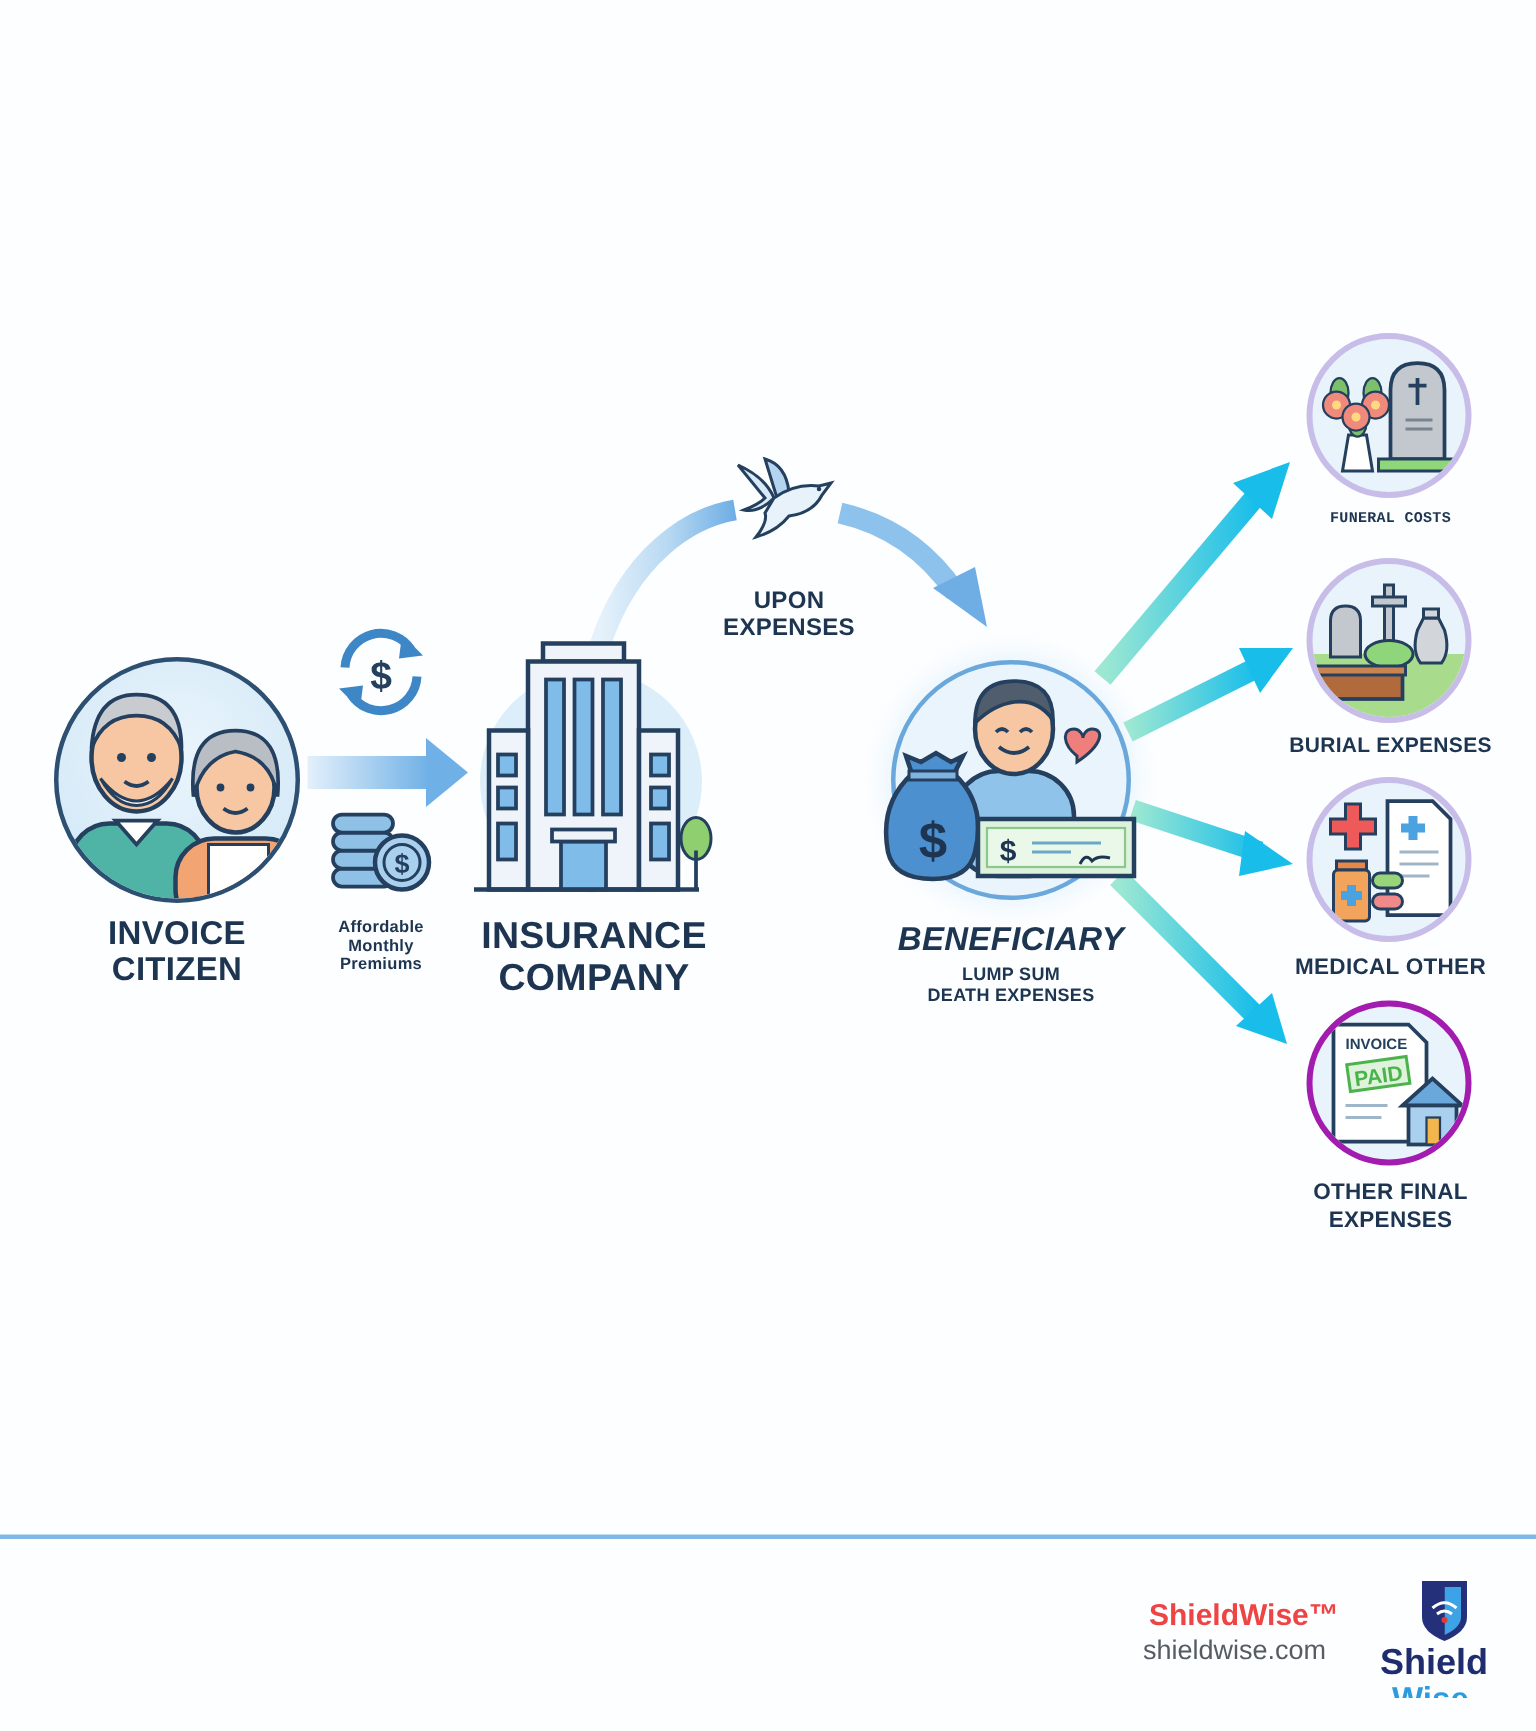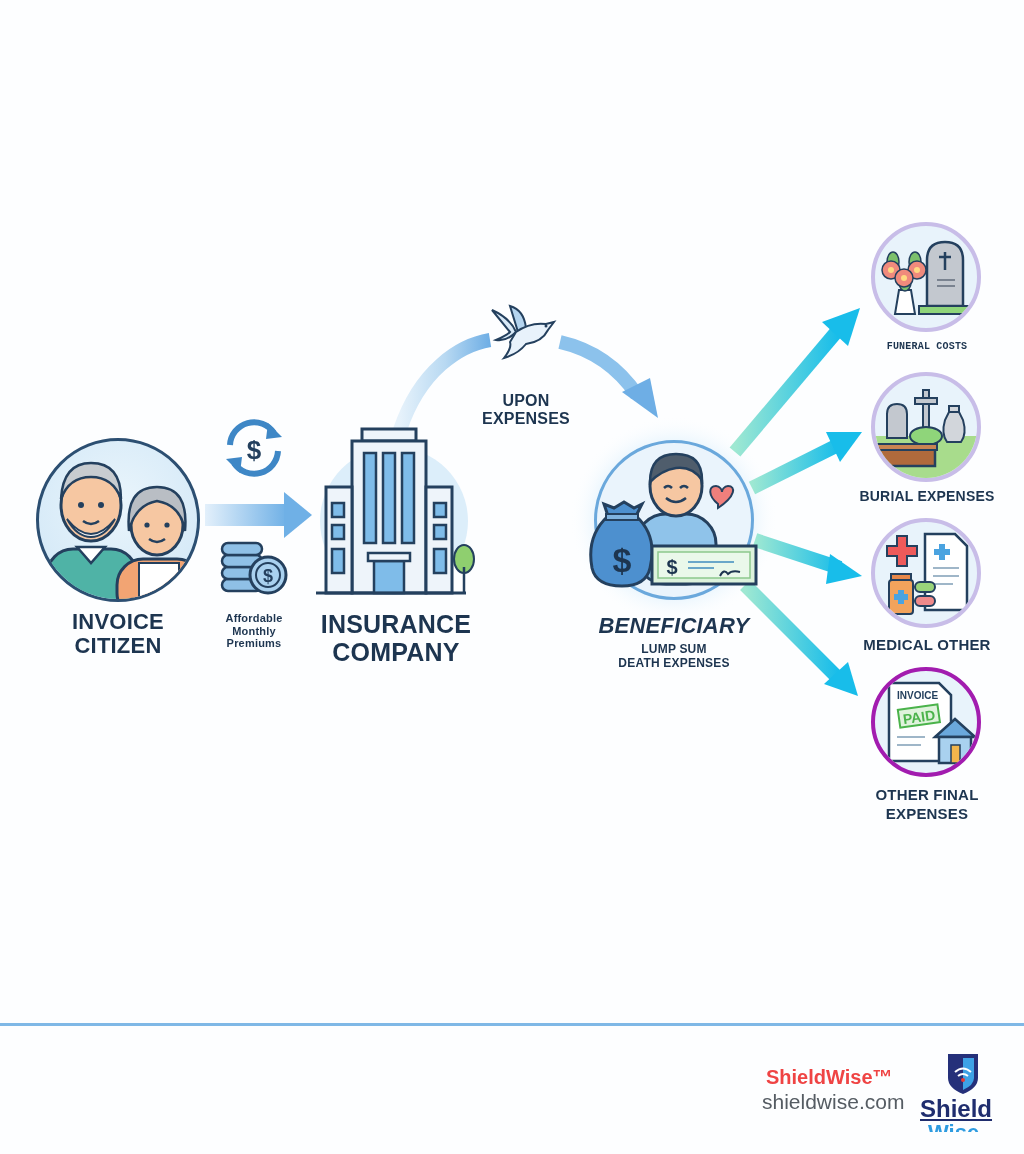--- a/index.html
+++ b/index.html
@@ -8,22 +8,22 @@
     background: #fdfeff;
     font-family: "Liberation Sans", "DejaVu Sans", sans-serif;
     color: #1d3550;
   }
   .abs { position: absolute; }
   .lbl { position: absolute; text-align: center; font-weight: bold; color: #1d3550; line-height: 1.1; letter-spacing: 0.2px; }
   .circle { position: absolute; border-radius: 50%; box-sizing: border-box; overflow: hidden; }
   svg { display: block; }
   .footer-line { position: absolute; left: 0; top: 1023px; width: 1024px; height: 3px; background: #7fb8e6; }
   .brand-name { position: absolute; left: 766px; top: 1066px; font-size: 20px; font-weight: bold; color: #ef4444; }
-  .brand-url { position: absolute; left: 762px; top: 1090px; font-size: 21px; color: #555c63; }
-  .logo-text { position: absolute; left: 920px; top: 1097px; font-size: 24px; font-weight: bold; color: #1f2d6e; line-height: 1; text-decoration: underline; }
+  .brand-url { position: absolute; left: 762px; top: 1090px; font-size: 18px; color: #555c63; }
+  .logo-text { position: absolute; left: 920px; top: 1097px; font-size: 24px; font-weight: bold; color: #1f2d6e; line-height: 1; }
   .logo-text2 { position: absolute; left: 928px; top: 1122px; font-size: 22px; font-weight: bold; color: #2d9be0; line-height: 1; height: 10px; overflow: hidden; }
 </style>
 </head>
 <body>
 
 <svg class="abs" style="left:0;top:0" width="1024" height="1154">
   <defs>
     <linearGradient id="gArrowLeft" x1="0" x2="1" y1="0" y2="0">
       <stop offset="0" stop-color="#e3f0fb"></stop>
       <stop offset="1" stop-color="#6fb0e6"></stop>

